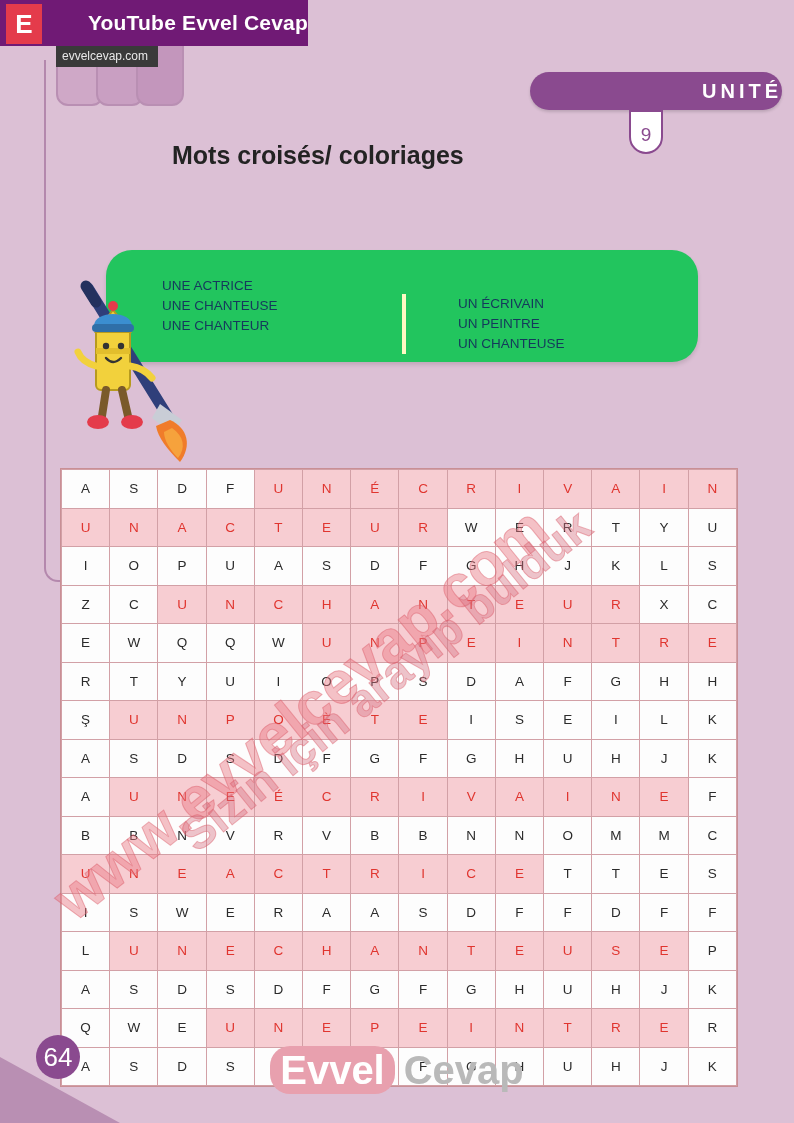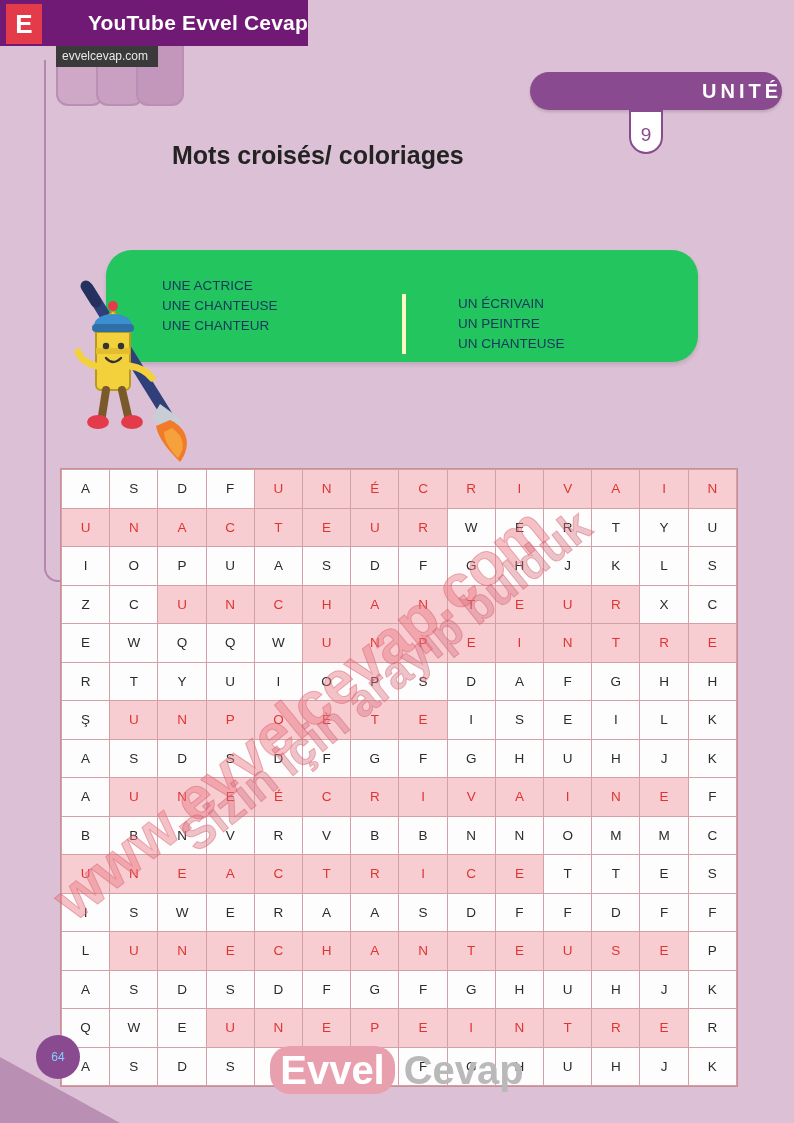--- a/index.html
+++ b/index.html
@@ -107,22 +107,22 @@
     color:rgba(232,120,130,.45);
     -webkit-text-stroke:1px rgba(220,90,105,.45);
     transform-origin:left top;
     white-space:nowrap;
   }
   .wm .l1{left:40px;top:880px;font-size:60px;transform:rotate(-39deg);}
   .wm .l2{left:170px;top:820px;font-size:46px;transform:rotate(-39deg);color:rgba(215,115,130,.42);}
   
   .page-num{
     position:absolute;left:36px;bottom:44px;width:44px;height:44px;border-radius:50%;
-    background:#8a4a8f;color:#7dd3fc;display:flex;align-items:center;justify-content:center;
-    font-size:12px;
+    background:#8a4a8f;color:#ffffff;display:flex;align-items:center;justify-content:center;
+    font-size:26px;
   }
   .corner{
     position:absolute;left:0;bottom:0;width:120px;height:110px;
     background:#b98fb3;clip-path:polygon(0 40%,100% 100%,0 100%);
   }
   .footer-logo{
     position:absolute;left:0;right:0;bottom:30px;text-align:center;
     font-size:40px;font-weight:bold;
   }
   .fl-1{background:#e8a0ae;color:#fff;padding:2px 10px;border-radius:20px;}

